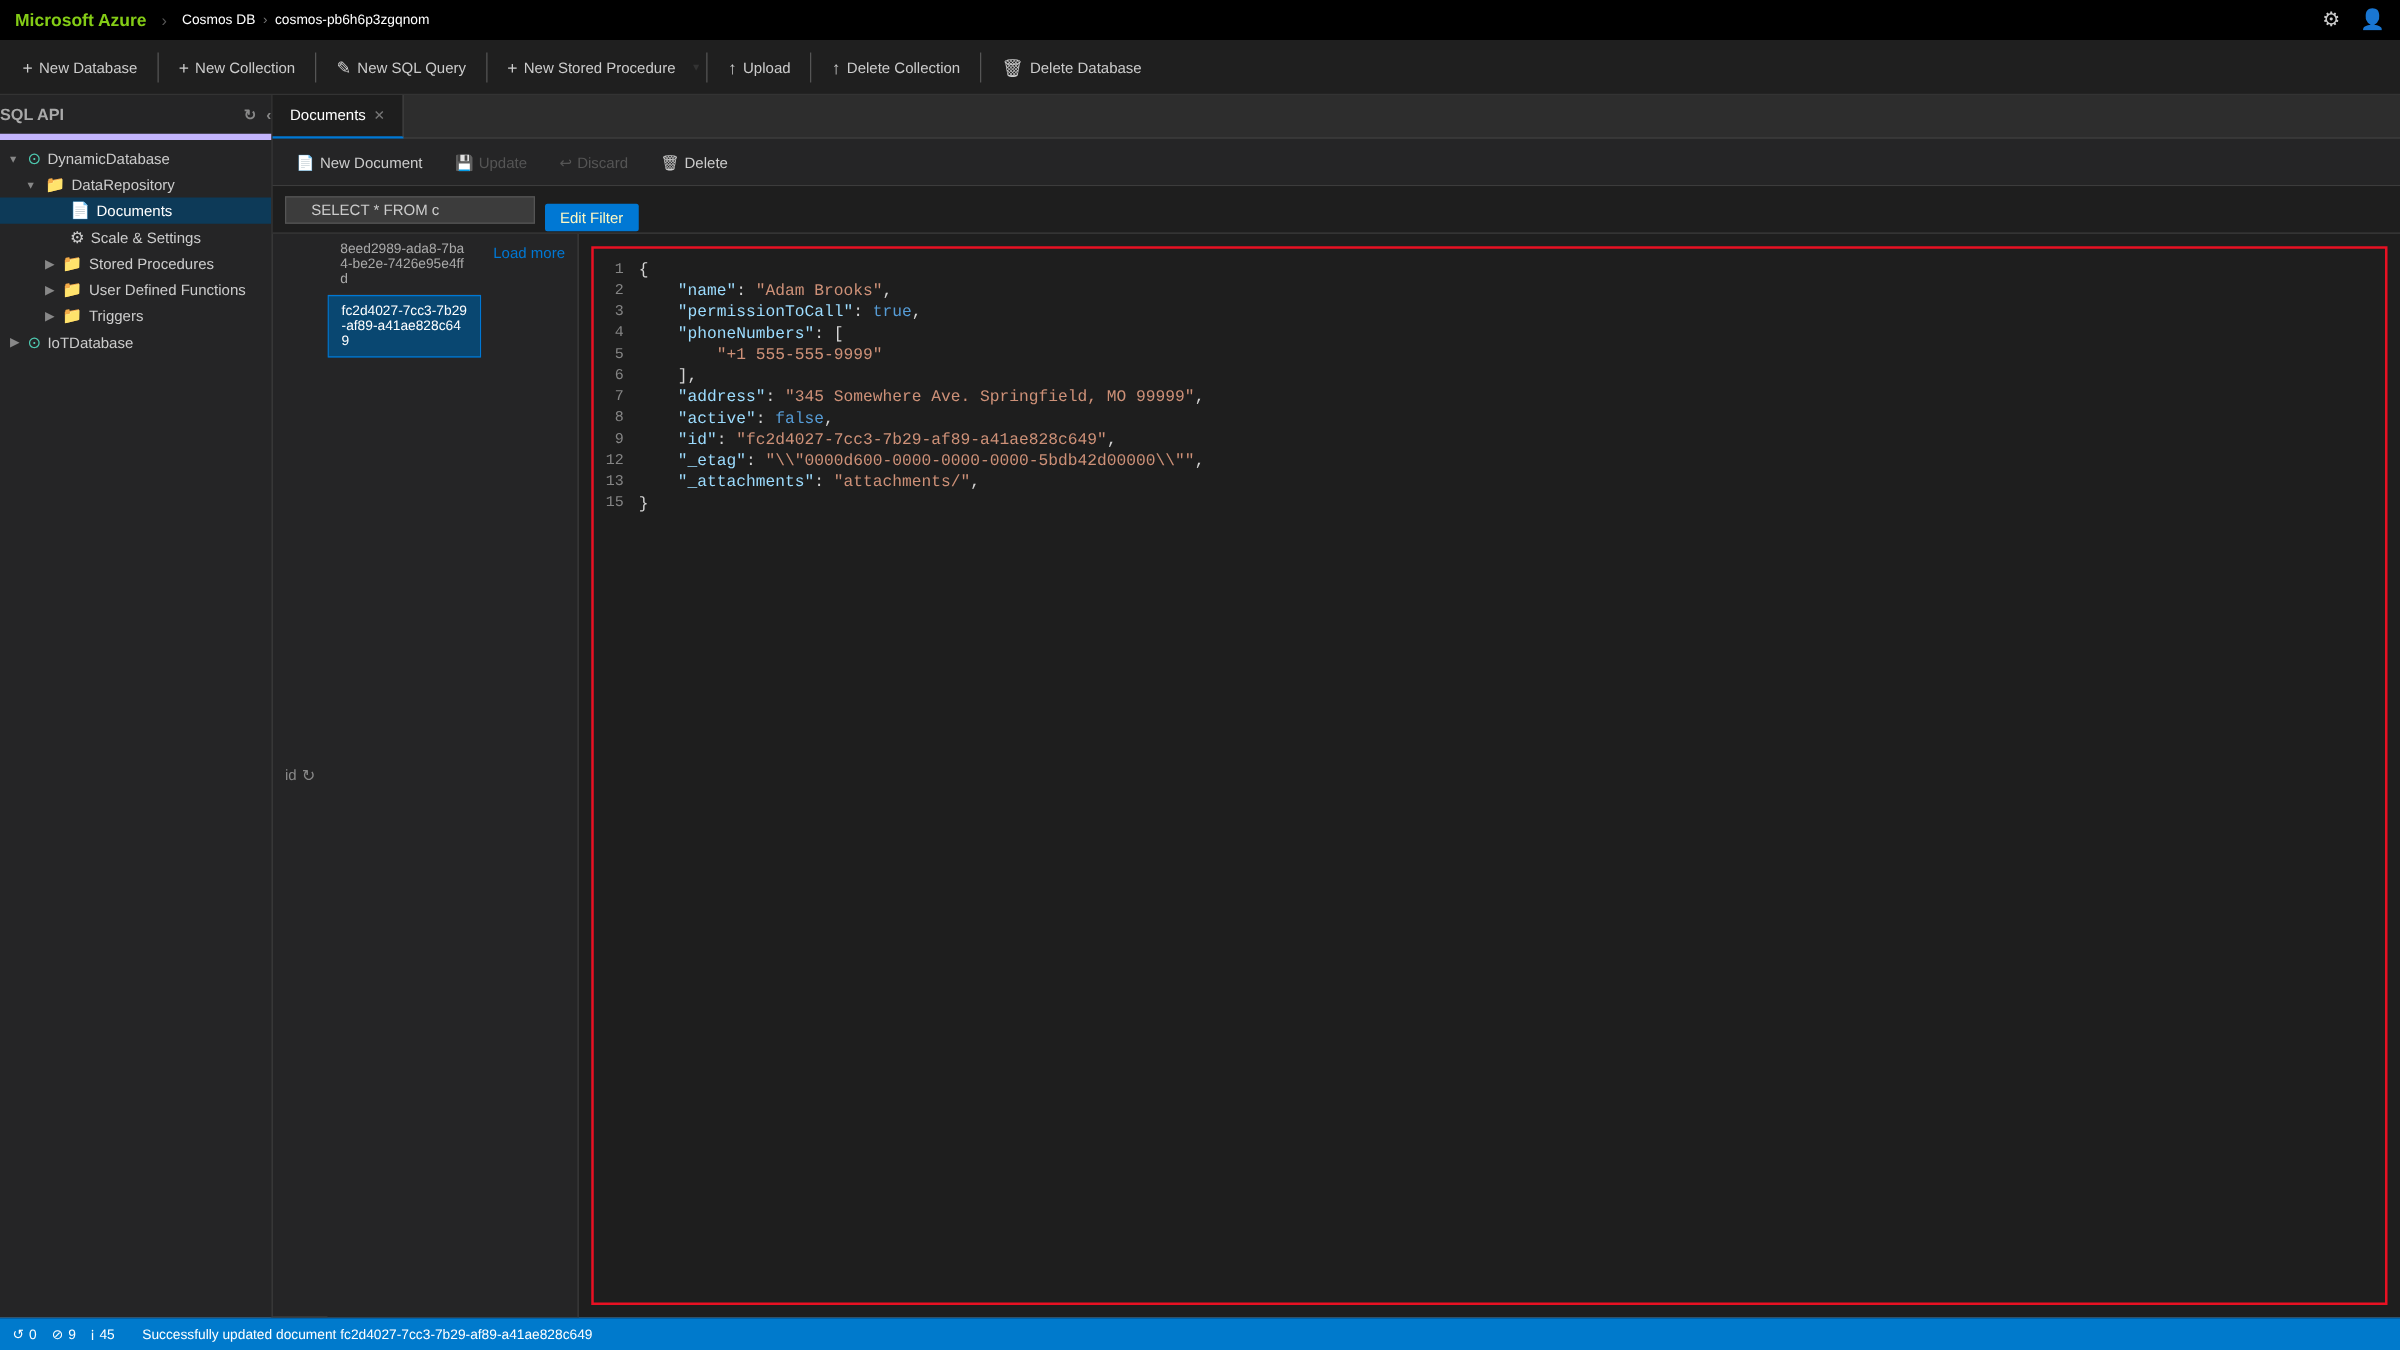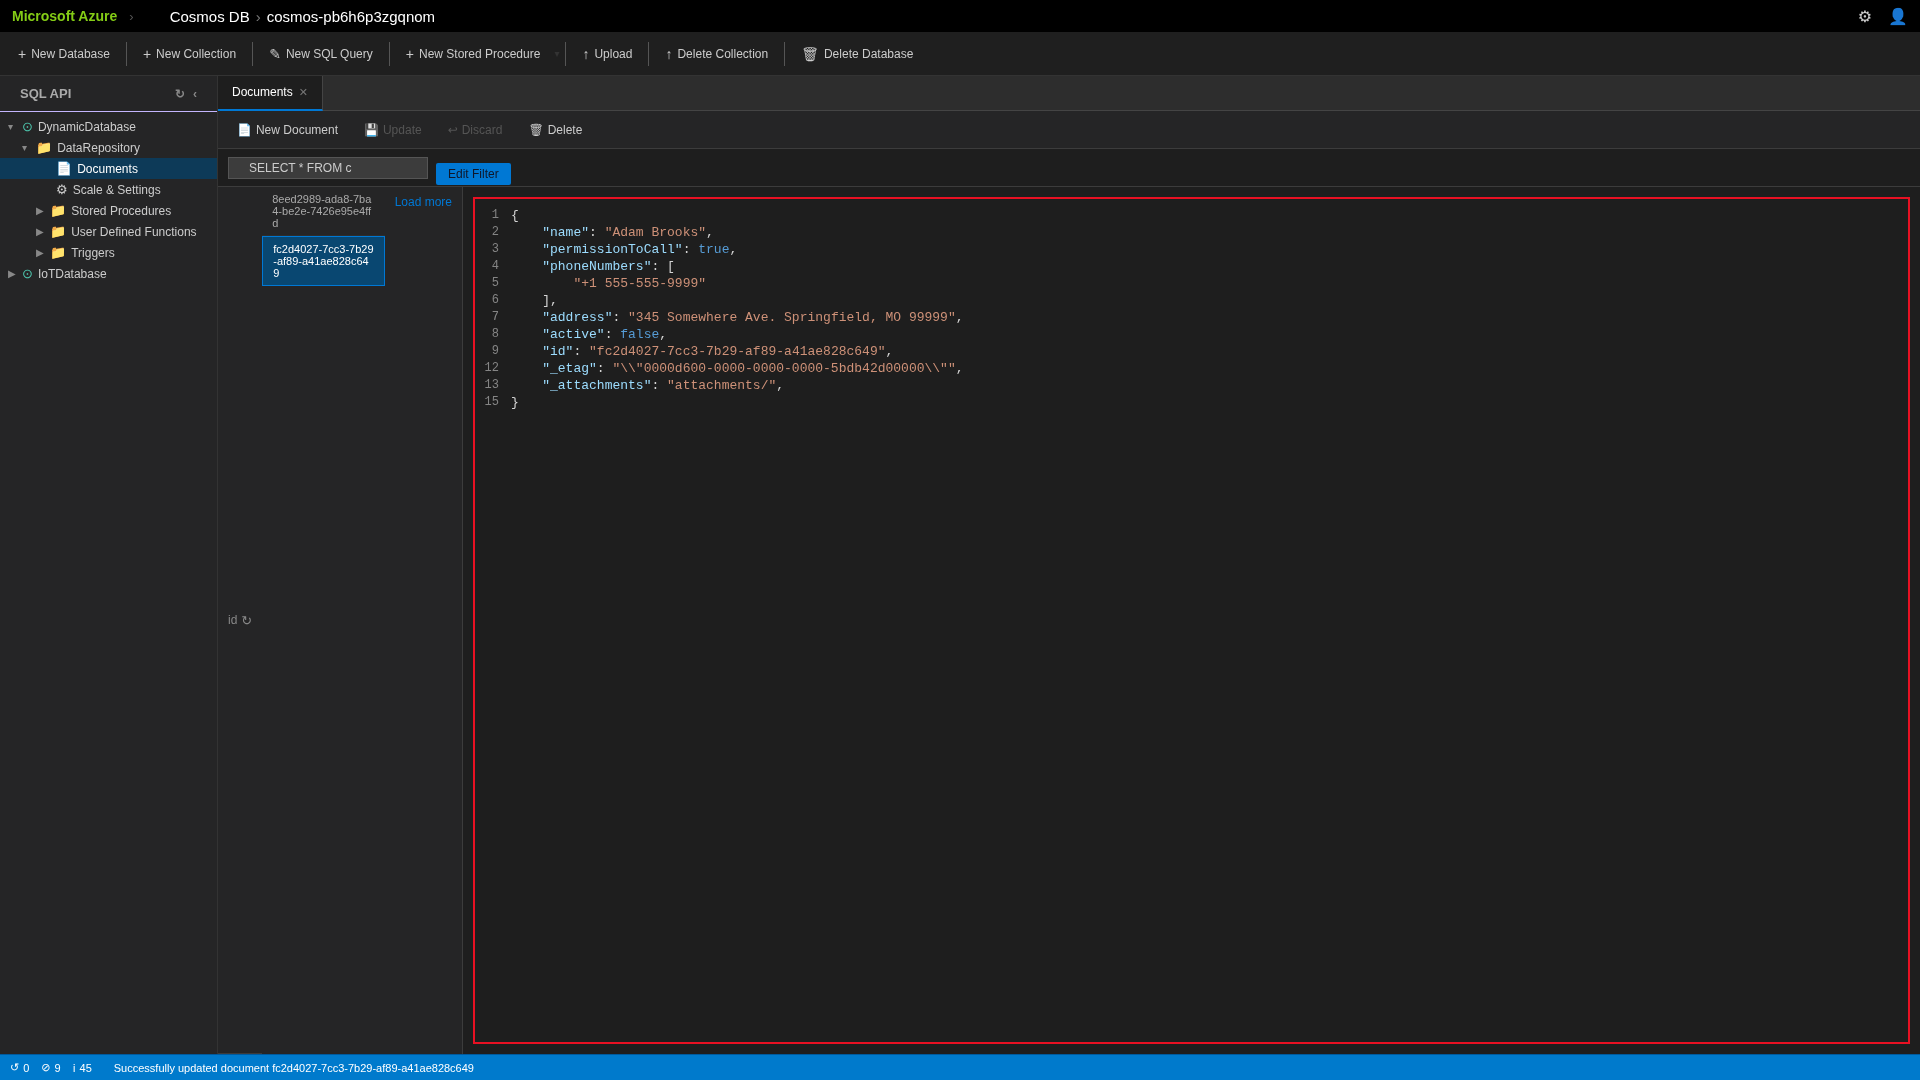--- a/index.html
+++ b/index.html
@@ -10,21 +10,21 @@
       background: #000;
       color: #fff;
       height: 32px;
       display: flex;
       align-items: center;
       padding: 0 12px;
       gap: 12px;
     }
     .title-bar-brand { color: #84cc16; font-size: 14px; font-weight: 600; }
     .title-bar-sep { color: #555; }
-    .title-bar-breadcrumb { display: flex; align-items: flex-start; gap: 6px; font-size: 15px; margin-left: 24px; }
+    .title-bar-breadcrumb { display: flex; align-items: flex-start; gap: 6px; font-size: 11px; }
     .title-bar-breadcrumb .bc-sep { color: #777; }
     .title-bar-icons { margin-left: auto; display: flex; gap: 16px; color: #ccc; font-size: 16px; }
 
     
     .toolbar {
       background: #1f1f1f;
       height: 44px;
       display: flex;
       align-items: center;
       padding: 0 8px;
@@ -48,23 +48,23 @@
     .sidebar {
       width: 218px;
       background: #252526;
       color: #ccc;
       display: flex;
       flex-direction: column;
       border-right: 1px solid #333;
       flex-shrink: 0;
     }
     .sidebar-header {
-      display: flex; align-items: center; padding: 8px 20px;
+      display: flex; align-items: flex-end; padding: 8px 0;
       font-size: 13px; font-weight: 600; color: #aaa;
-      border-bottom: 1px solid #c4b5fd; height: 36px;
+      border-bottom: 5px solid #c4b5fd; height: 36px;
     }
     .sidebar-header-icons { margin-left: auto; display: flex; gap: 8px; }
     .sidebar-header-icons span { cursor: pointer; font-size: 12px; color: #888; }
     .sidebar-tree { padding: 4px 0; overflow-y: auto; flex: 1; }
     .tree-item {
       display: flex; align-items: center;
       padding: 3px 8px; cursor: pointer; font-size: 12px;
     }
     .tree-item .arrow { width: 14px; font-size: 10px; color: #888; }
     .tree-item .item-icon { margin-right: 5px; font-size: 13px; }
@@ -113,21 +113,21 @@
     .filter-bar {
       display: flex; align-items: center;
       background: #1e1e1e; padding: 6px 10px; gap: 8px;
       border-bottom: 1px solid #3c3c3c; height: 38px;
     }
     .filter-input {
       background: #3c3c3c; border: 1px solid #555; color: #ccc;
       padding: 3px 20px; font-size: 12px; width: 200px;
     }
     .filter-btn {
-      background: #0078d4; color: #0f172a; border: none;
+      background: #0078d4; color: #fef9c3; border: none;
       padding: 4px 12px; cursor: pointer; font-size: 12px;
       border-radius: 2px;
       margin-top: 12px;
     }
 
     
     .two-panel { display: flex; flex: 1; overflow: hidden; }
 
     
     .doc-list {

